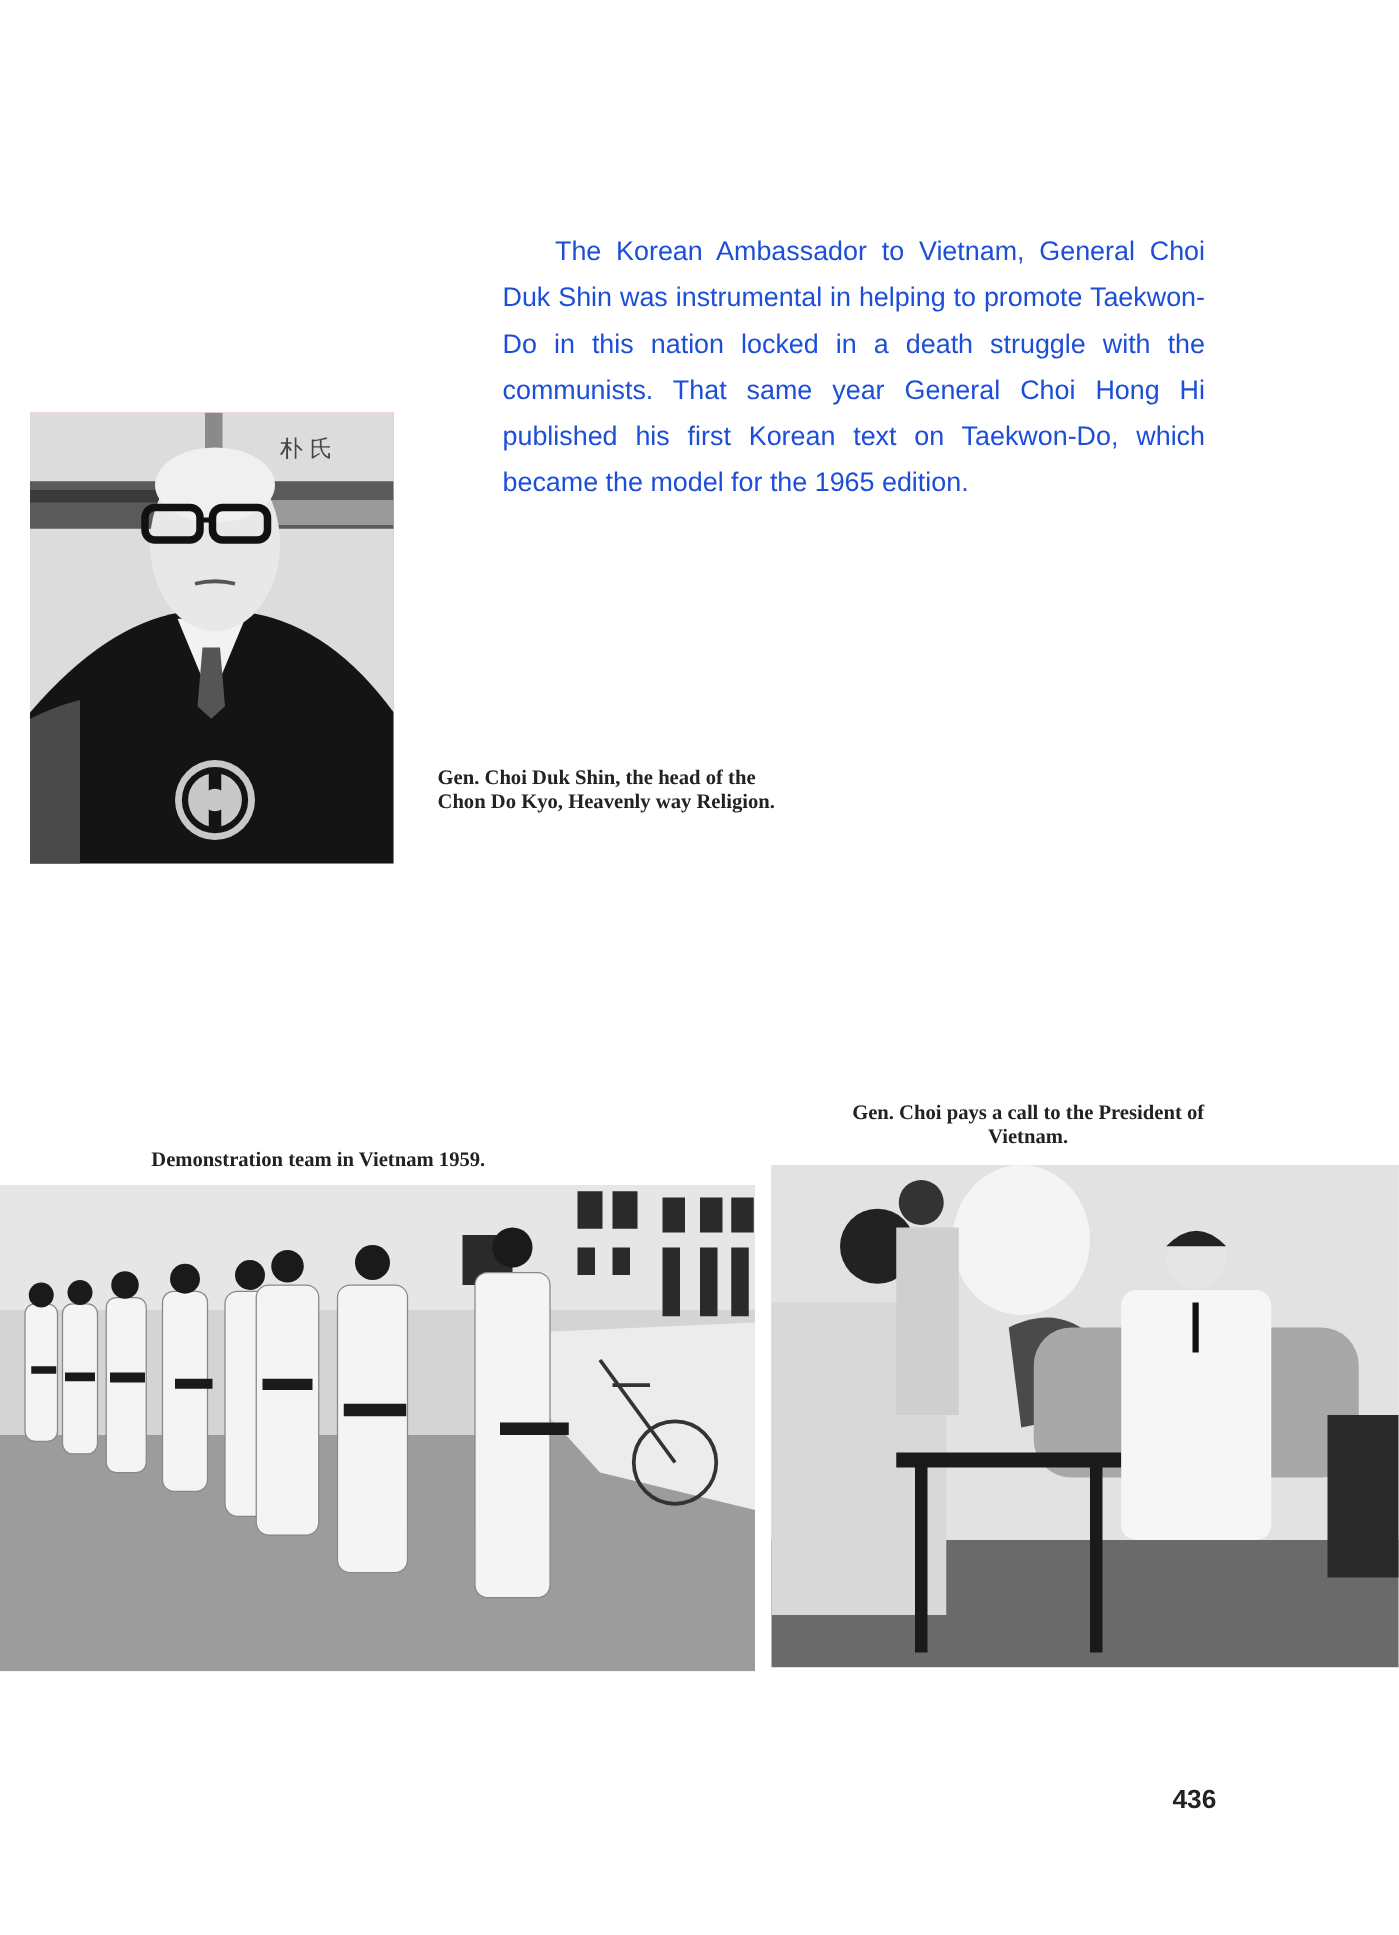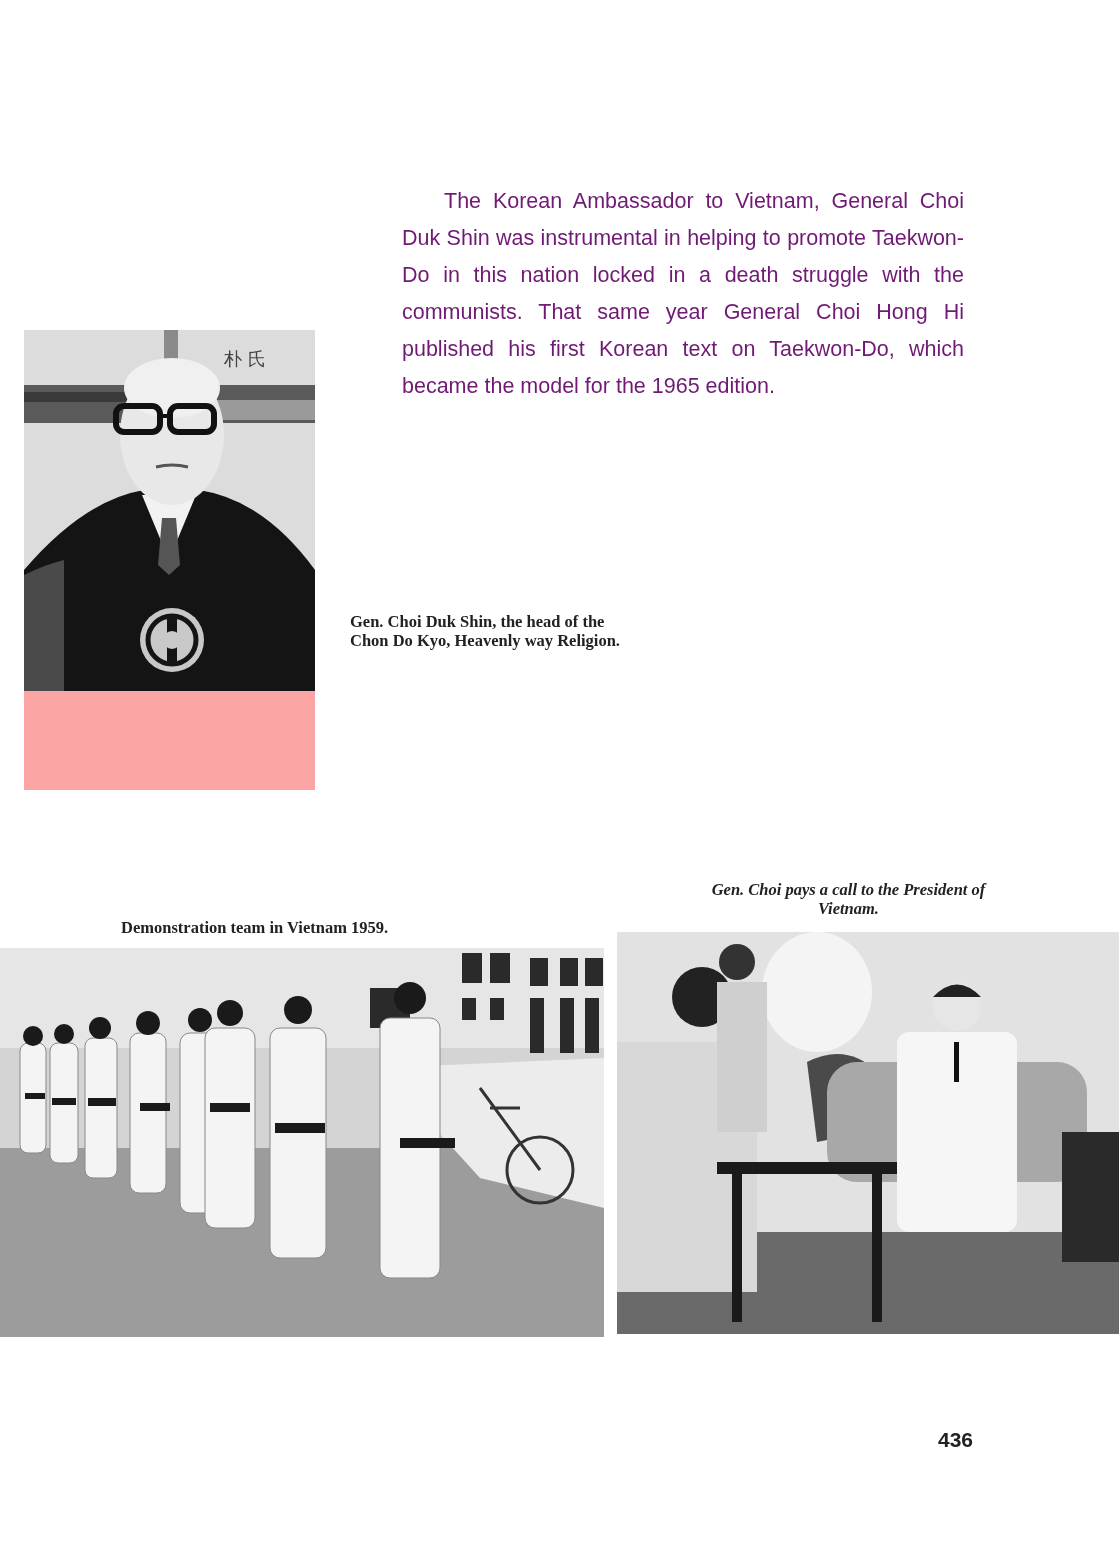--- a/index.html
+++ b/index.html
@@ -3,31 +3,31 @@
 <meta charset="utf-8">
 <style>
   html, body { margin: 0; padding: 0; }
   body {
     width: 1119px; height: 1548px; background: #ffffff; position: relative; overflow: hidden;
     font-family: "Liberation Sans", sans-serif; color: #1a1a1a;
   }
   .body-text {
     position: absolute; left: 402px; top: 183px; width: 562px;
     font-family: "Liberation Sans", sans-serif; font-size: 21.5px; line-height: 37px;
-    text-align: justify; text-indent: 42px; color: #701a75;
+    text-align: justify; text-indent: 42px; color: #1d4ed8;
   }
   .caption {
     position: absolute; font-family: "Liberation Serif", serif; font-weight: bold;
     font-size: 16.5px; line-height: 19px; color: #222; margin-top: 15px;
   }
   .cap1 { left: 350px; top: 597px; width: 290px; }
   .cap2 { left: 121px; top: 903px; width: 380px; }
-  .cap3 { left: 696px; top: 865px; width: 305px; text-align: center; font-style: italic; }
+  .cap3 { left: 670px; top: 865px; width: 305px; text-align: center; }
   .photo { position: absolute; overflow: hidden; }
-  .photo-portrait { left: 24px; top: 330px; width: 291px; height: 460px; background: #fca5a5; }
+  .photo-portrait { left: 24px; top: 330px; width: 291px; height: 361px; background: #fca5a5; }
   .photo-demo { left: 0px; top: 948px; width: 604px; height: 389px; background: #cfcfcf; }
   .photo-meeting { left: 617px; top: 932px; width: 502px; height: 402px; background: #e0e0e0; }
   .page-number {
     position: absolute; left: 938px; top: 1428px; font-family: "Liberation Sans", sans-serif;
     font-weight: bold; font-size: 21px; color: #222;
   }
   svg { display: block; }
 </style>
 </head>
 <body>

